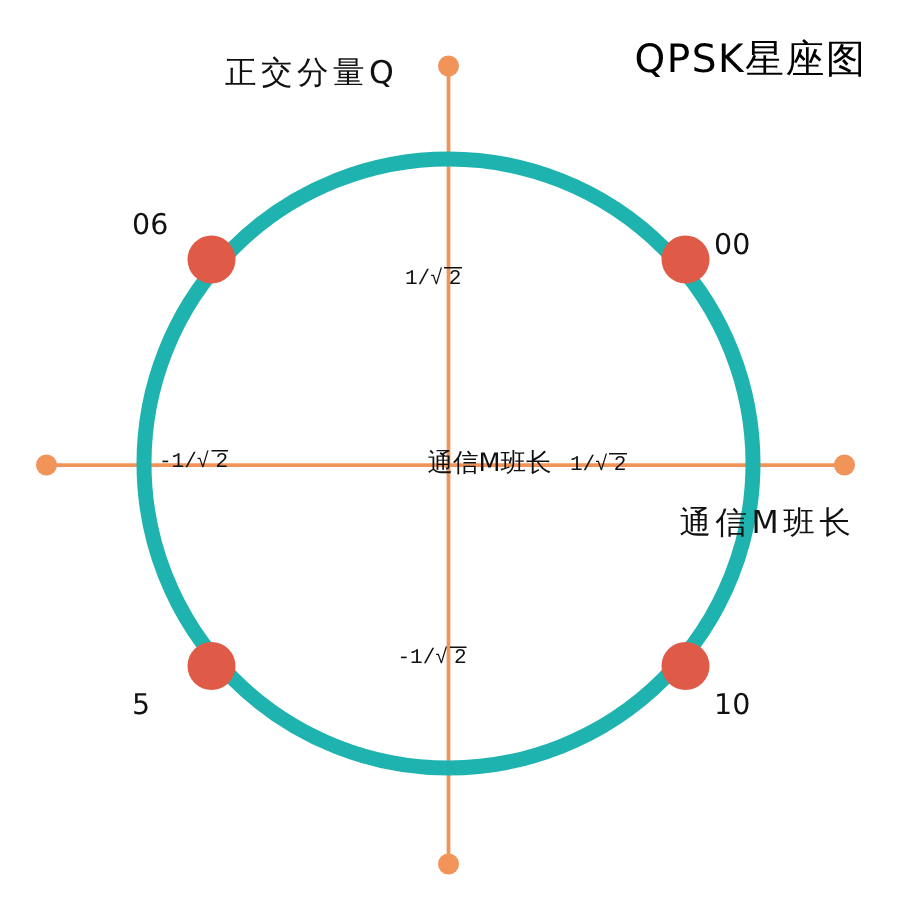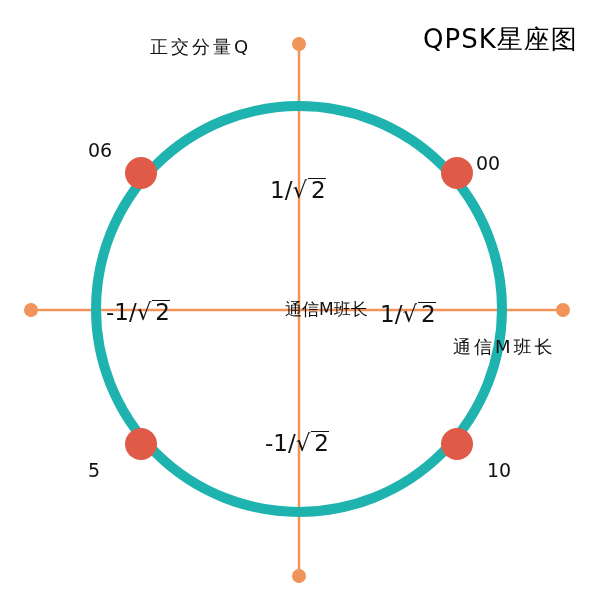--- a/index.html
+++ b/index.html
@@ -1,22 +1,22 @@
 <!DOCTYPE html>
 <html><head>
   <meta charset="utf-8">
   <style>
     html, body { margin: 0; padding: 0; background: #ffffff; }
     body { width: 600px; height: 600px; position: relative; overflow: hidden;
            font-family: "DejaVu Sans", "Liberation Sans", sans-serif; }
     svg { position: absolute; left: 0; top: 0; }
     .lbl { position: absolute; color: #111; white-space: nowrap; line-height: 1; }
     .title { position: absolute; left: 423px; top: 22px; font-size: 26px; color: #000000; letter-spacing: 1px; }
-    .axis-name { font-size: 18px; letter-spacing: 3px; }
-    .tick { font-size: 23px; }
+    .axis-name { font-size: 21px; letter-spacing: 3px; }
+    .tick { font-size: 14px; font-family: Liberation Mono, monospace; }
     .code { font-size: 19px; }
     .center-note { font-size: 17px; }
     .sqrt { display: inline-block; border-top: 1.5px solid #111; padding-left: 3px; margin-left: 1px; line-height: 1; }
   </style>
 </head>
 <body>
 
 <svg width="600" height="600">
 
   <line x1="299" y1="44" x2="299" y2="576" stroke="#f0945a" stroke-width="2.5"></line>
@@ -50,13 +50,13 @@
 </div>
 <div class="lbl tick" style="left:106px; top:300px;">
   <span>-1/</span><span>√</span><span class="sqrt">2</span>
 </div>
 
 <div class="lbl center-note" style="left:245px; top:301px;margin-left:40px;">通信M班长</div>
 
 <div class="lbl code" style="left:476px; top:154px;">00</div>
 <div class="lbl code" style="left:88px; top:141px;">06</div>
 <div class="lbl code" style="left:88px; top:461px;">5</div>
-<div class="lbl code" style="left:476px; top:461px;margin-left:11px;">10</div>
+<div class="lbl code" style="left:476px; top:461px;">10</div>
 
 </body></html>

